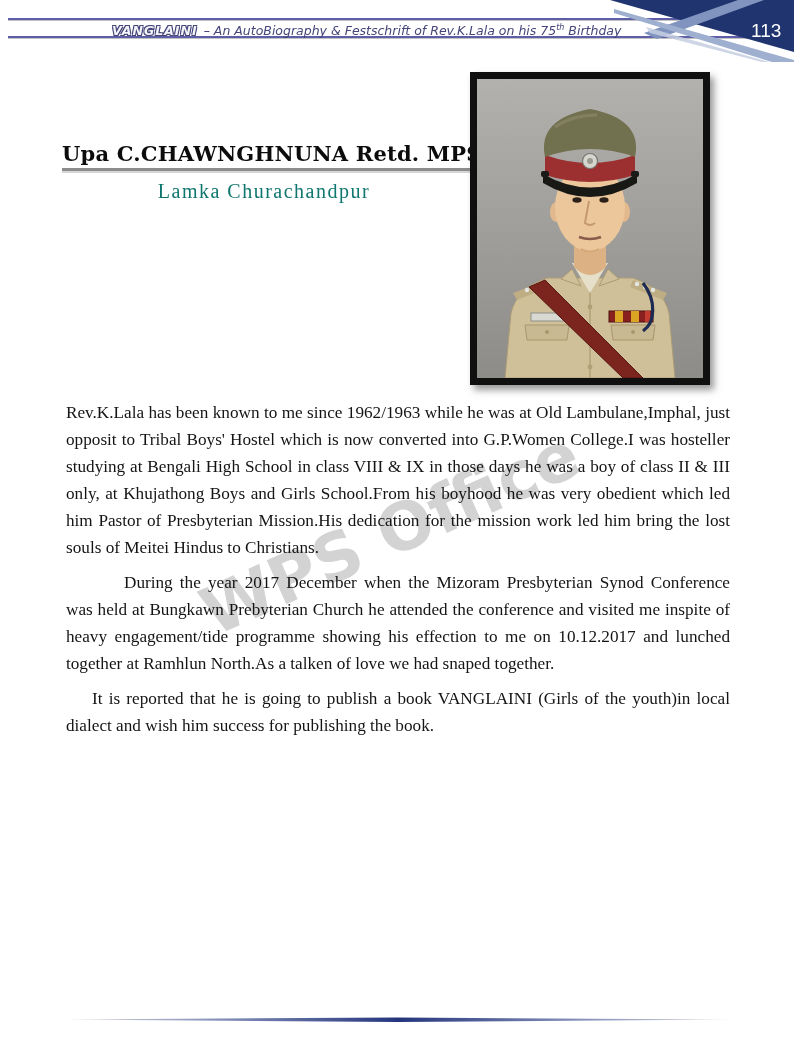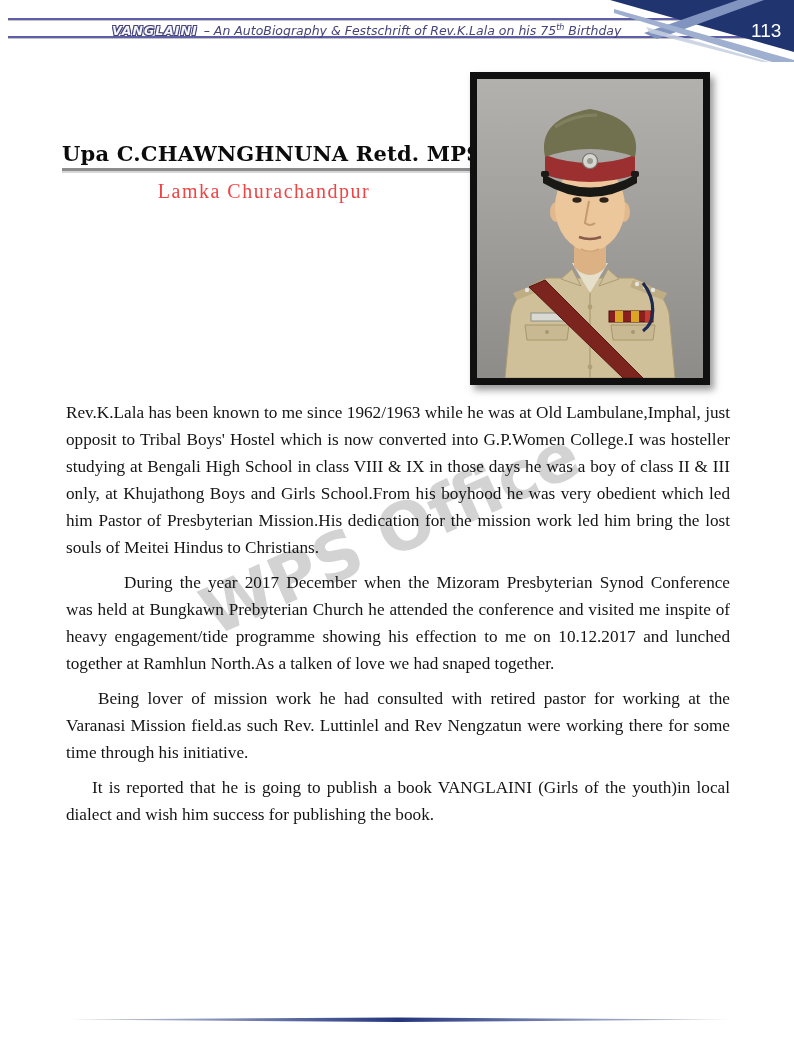--- a/index.html
+++ b/index.html
@@ -21,21 +21,21 @@
   .header-text sup{font-size:8px;}
   .corner{position:absolute;top:0;right:0;z-index:2;}
   
   .article-title{
     position:absolute;top:141px;left:62px;width:404px;text-align:center;z-index:1;
     font-family:"DejaVu Serif", serif;font-weight:bold;font-size:21px;color:#0c0c0c;letter-spacing:0.2px;white-space:nowrap;
   }
   .title-rule{position:absolute;top:168px;left:62px;width:648px;height:3px;background:#8c8c8c;box-shadow:0 2px 0 #d6d6d6;z-index:0;}
   .article-subtitle{
     position:absolute;top:180px;left:62px;width:404px;text-align:center;z-index:1;
-    font-family:"Liberation Serif", serif;font-size:20px;color:#ef4444;letter-spacing:1.5px;
+    font-family:"Liberation Serif", serif;font-size:20px;color:#0f766e;letter-spacing:1.5px;
   }
   
   .photo-frame{
     position:absolute;left:470px;top:72px;width:226px;height:299px;border:7px solid #101010;z-index:2;
     box-shadow:4px 5px 7px rgba(70,70,70,.55);background:#a09e9a;
   }
   .photo-frame svg{display:block;}
   
   .watermark{
     position:absolute;left:130px;top:478px;width:520px;height:110px;z-index:1;
@@ -144,21 +144,20 @@
       <rect x="64" y="92" width="8" height="6" rx="2" fill="#1a1a18"></rect>
       <rect x="154" y="92" width="8" height="6" rx="2" fill="#1a1a18"></rect>
     </svg>
   </div>
 
   <div class="watermark">WPS Office</div>
 
   <div class="content">
     <p class="ind0">Rev.K.Lala has been known to me since 1962/1963 while he was at Old Lambulane,Imphal, just opposit to Tribal Boys' Hostel which is now converted into G.P.Women College.I was hosteller studying at Bengali High School in class VIII &amp; IX in those days he was a boy of class II &amp; III only, at Khujathong Boys and Girls School.From his boyhood he was very obedient which led him Pastor of Presbyterian Mission.His dedication for the mission work led him bring the lost souls of Meitei Hindus to Christians.</p>
     <p class="ind2">During the year 2017 December when the Mizoram Presbyterian Synod Conference was held at Bungkawn Prebyterian Church he attended the conference and visited me inspite of heavy engagement/tide programme showing his effection to me on 10.12.2017 and lunched together at Ramhlun North.As a talken of love we had snaped together.</p>
-    <p class="ind3">Being lover of mission work he had consulted with retired pastor for working at the Varanasi Mission field.as such Rev. Luttinlel and Rev Nengzatun were working there for some time through his initiative.</p>
     <p class="ind4">It is reported that he is going to publish a book VANGLAINI (Girls of the youth)in local dialect and wish him success for publishing the book.</p>
   </div>
 
   <svg class="footer-rule" width="664" height="6" viewBox="0 0 664 6">
     <defs>
       <linearGradient id="footGrad" x1="0" y1="0" x2="1" y2="0">
         <stop offset="0" stop-color="#d4d4d4"></stop>
         <stop offset="0.2" stop-color="#8f9abf"></stop>
         <stop offset="0.5" stop-color="#24357d"></stop>
         <stop offset="0.8" stop-color="#8f9abf"></stop>

